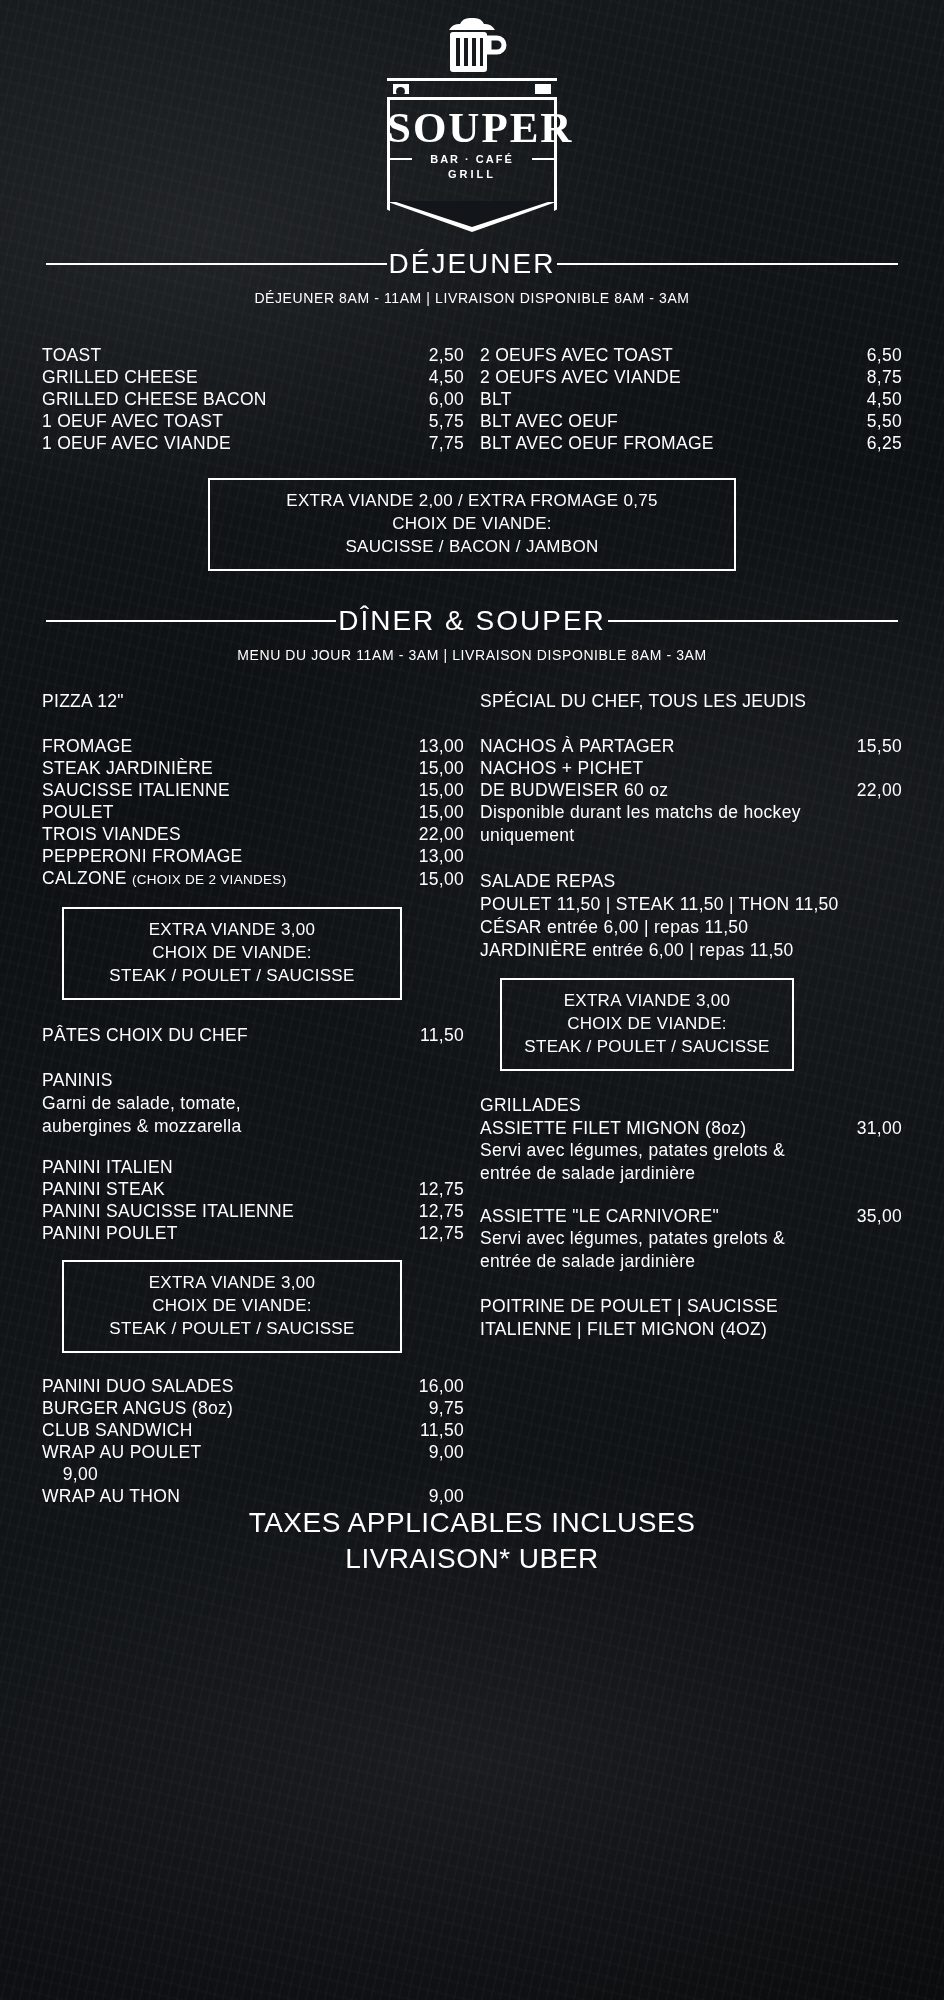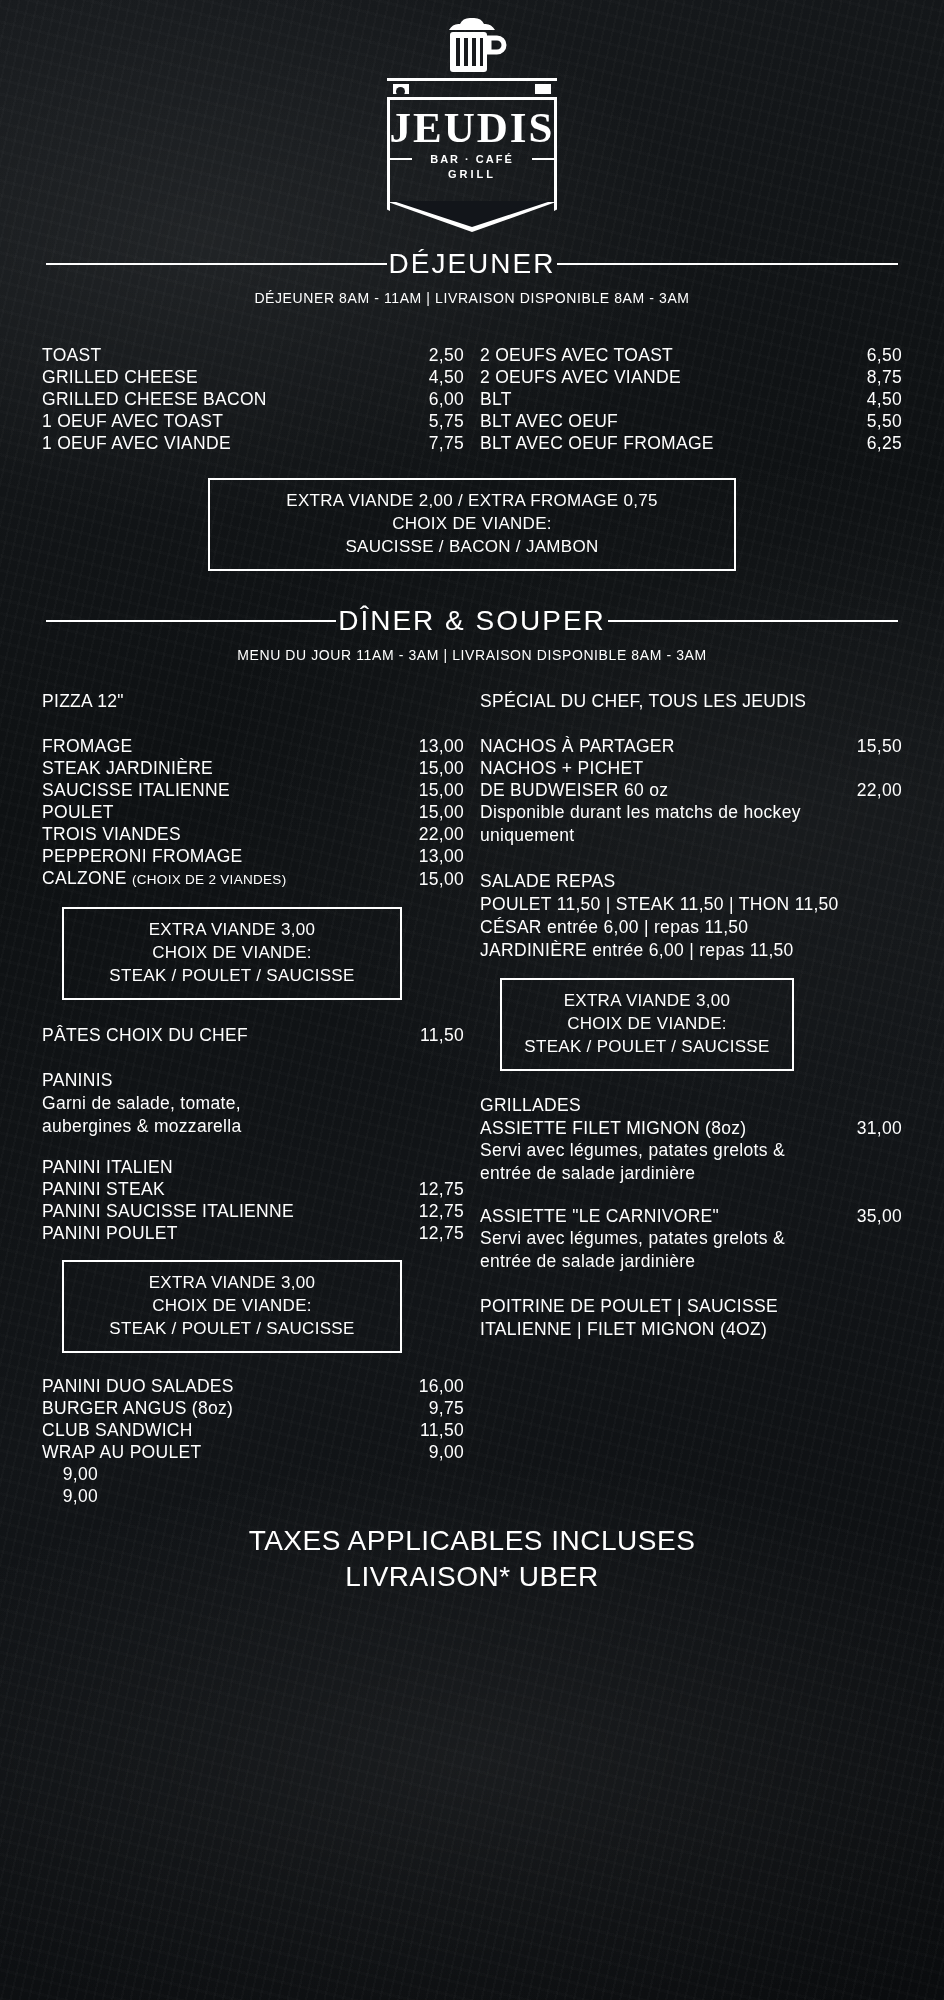--- a/index.html
+++ b/index.html
@@ -139,21 +139,20 @@
     padding: 9px 10px 11px 10px;
     font-size: 17px; line-height: 23px;
     letter-spacing: .3px;
   }
 
   .plain { font-size: 17.5px; line-height: 23px; letter-spacing: .3px; }
   .cat { font-size: 17.5px; line-height: 24px; letter-spacing: .3px; }
 
   .footer {
     text-align: center;
-    margin-top: 18px;
   }
   .footer .l1 { font-size: 28px; letter-spacing: .5px; }
   .footer .l2 { font-size: 28px; letter-spacing: .5px; margin-top: 4px; }
 </style>
 </head>
 <body>
 
 <div class="page">
   <div class="content">
 
@@ -167,21 +166,21 @@
           <rect x="37" y="24" width="4" height="28" fill="#17191c"></rect>
           <rect x="45" y="24" width="3" height="28" fill="#17191c"></rect>
           <path d="M54 24 h8 a7 7 0 0 1 0 14 h-8 z" fill="none" stroke="#fff" stroke-width="5"></path>
         </svg>
         <div class="shield">
           <div class="shield-frame"></div>
           <div class="band">
             <span class="dot l"></span>
             <span class="dot r"></span>
           </div>
-          <div class="logo-name">JEUDIS</div>
+          <div class="logo-name">SOUPER</div>
           <div class="logo-sub">
             <span class="rule"></span>
             <span>BAR · CAFÉ</span>
             <span class="rule"></span>
           </div>
           <div class="logo-sub2">GRILL</div>
           <div style="height:26px"></div>
           <div class="shield-v"></div>
           <div class="shield-v-in"></div>
         </div>
@@ -356,20 +355,21 @@
           <span class="pr">11,50</span>
         </div>
         <div class="row">
           <span class="nm">WRAP AU POULET</span>
           <span class="pr">9,00</span>
         </div>
         <div class="row">
           <span class="pr">9,00</span>
         </div>
         <div class="row">
+          <span class="nm">WRAP AU THON</span>
           <span class="pr">9,00</span>
         </div>
       </div>
 
       <div class="col right">
         <div class="cat">SPÉCIAL DU CHEF, TOUS LES JEUDIS</div>
 
         <div style="height:22px"></div>
 
         <div class="row">

